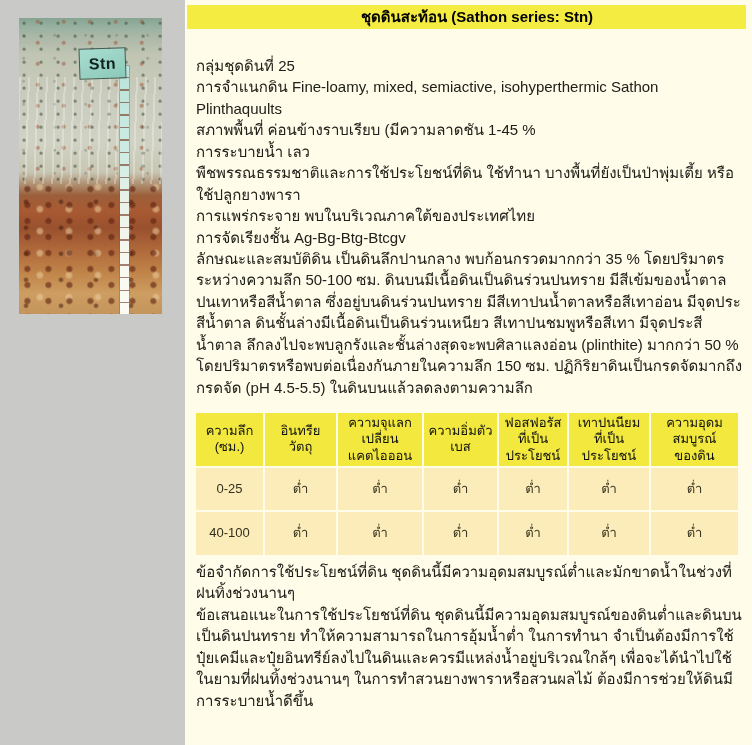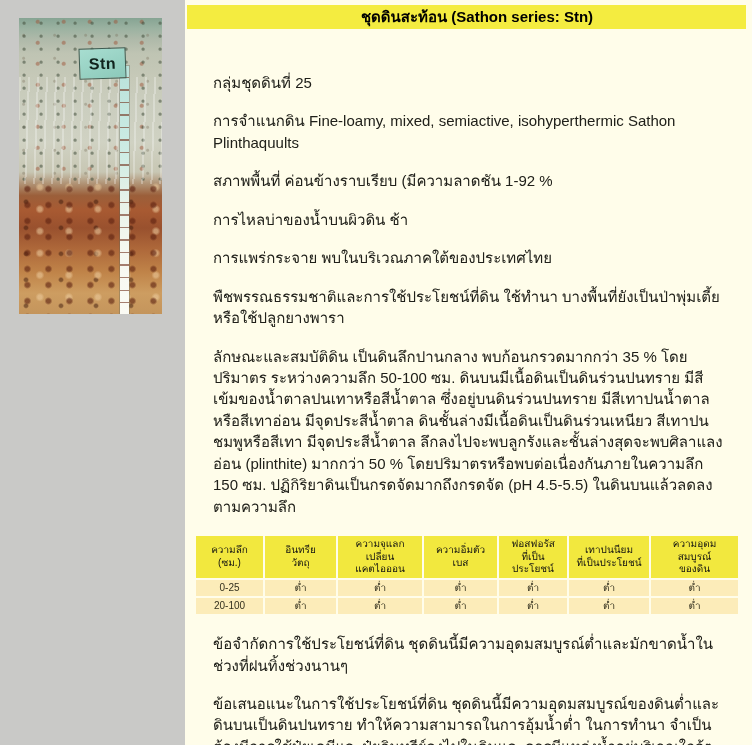--- a/index.html
+++ b/index.html
@@ -40,28 +40,28 @@
            background:linear-gradient(160deg,#a7ddd0,#8cc9ba); border:1px solid #3f5d53;
            display:flex; align-items:center; justify-content:center; transform:rotate(-2deg);
            font-weight:bold; font-size:16px; color:#10231d; letter-spacing:.5px; }
 
   
   .right-panel { position:absolute; left:185px; top:0; width:567px; height:745px; background:#fffdea; }
   .title-bar { margin:5px 6px 0 2px; height:24px; background:#f4ec40;
            display:flex; align-items:center; justify-content:center;
            font-weight:bold; font-size:15px; color:#000;padding-left:21px; }
   .content { padding:26px 8px 0 11px; font-size:15px; line-height:1.43; color:#20201a; }
-  .content p { margin:17px; }
+  .content p { margin:0; }
 
   
   table.soil { border-collapse:separate; border-spacing:2px; width:546px; margin:13px 0 4px -2px;
-           font-size:10px; table-layout:fixed; }
+           font-size:13px; table-layout:fixed; }
   table.soil th { background:#f2e83e; font-weight:normal; text-align:center; vertical-align:middle;
            white-space:pre-line; padding:2px 1px; line-height:1.25; color:#111; }
-  table.soil td { background:#fcecb9; text-align:center; height:15px; padding:1px 2px; color:#33301e; }
+  table.soil td { background:#fcecb9; text-align:center; height:15px; padding:12px 2px; color:#33301e; }
   .c0{width:67px}.c1{width:71px}.c2{width:84px}.c3{width:73px}.c4{width:68px}.c5{width:80px}.c6{width:auto}
 
   .footer-text { margin-top:4px; }
 </style>
 </head>
 <body>
 
 <div class="page">
 
   <div class="left-panel">
@@ -77,24 +77,25 @@
       </div>
     </div>
   </div>
 
   <div class="right-panel">
     <div class="title-bar">ชุดดินสะท้อน (Sathon series: Stn)</div>
 
     <div class="content">
       <p>กลุ่มชุดดินที่ 25</p>
       <p>การจำแนกดิน Fine-loamy, mixed, semiactive, isohyperthermic Sathon Plinthaquults</p>
-      <p>สภาพพื้นที่ ค่อนข้างราบเรียบ (มีความลาดชัน 1-92 %</p>
-      <p>การไหลบ่าของน้ำบนผิวดิน ช้า</p>
+      <p>สภาพพื้นที่ ค่อนข้างราบเรียบ (มีความลาดชัน 1-45 %</p>
+      <p>การระบายน้ำ เลว</p>
+      <p>พืชพรรณธรรมชาติและการใช้ประโยชน์ที่ดิน ใช้ทำนา บางพื้นที่ยังเป็นป่าพุ่มเตี้ย หรือใช้ปลูกยางพารา</p>
       <p>การแพร่กระจาย พบในบริเวณภาคใต้ของประเทศไทย</p>
-      <p>พืชพรรณธรรมชาติและการใช้ประโยชน์ที่ดิน ใช้ทำนา บางพื้นที่ยังเป็นป่าพุ่มเตี้ย หรือใช้ปลูกยางพารา</p>
+      <p>การจัดเรียงชั้น Ag-Bg-Btg-Btcgv</p>
       <p>ลักษณะและสมบัติดิน เป็นดินลึกปานกลาง พบก้อนกรวดมากกว่า 35 % โดยปริมาตร ระหว่างความลึก 50-100 ซม. ดินบนมีเนื้อดินเป็นดินร่วนปนทราย มีสีเข้มของน้ำตาลปนเทาหรือสีน้ำตาล ซึ่งอยู่บนดินร่วนปนทราย มีสีเทาปนน้ำตาลหรือสีเทาอ่อน มีจุดประสีน้ำตาล ดินชั้นล่างมีเนื้อดินเป็นดินร่วนเหนียว สีเทาปนชมพูหรือสีเทา มีจุดประสีน้ำตาล ลึกลงไปจะพบลูกรังและชั้นล่างสุดจะพบศิลาแลงอ่อน (plinthite) มากกว่า 50 % โดยปริมาตรหรือพบต่อเนื่องกันภายในความลึก 150 ซม. ปฏิกิริยาดินเป็นกรดจัดมากถึงกรดจัด (pH 4.5-5.5) ในดินบนแล้วลดลงตามความลึก</p>
 
       <table class="soil">
         <colgroup>
           <col class="c0">
             <col class="c1">
             <col class="c2">
             <col class="c3">
             <col class="c4">
             <col class="c5">
@@ -125,21 +126,21 @@
           <tr>
             <td>0-25</td>
             <td>ต่ำ</td>
             <td>ต่ำ</td>
             <td>ต่ำ</td>
             <td>ต่ำ</td>
             <td>ต่ำ</td>
             <td>ต่ำ</td>
           </tr>
           <tr>
-            <td>20-100</td>
+            <td>40-100</td>
             <td>ต่ำ</td>
             <td>ต่ำ</td>
             <td>ต่ำ</td>
             <td>ต่ำ</td>
             <td>ต่ำ</td>
             <td>ต่ำ</td>
           </tr>
         </tbody>
       </table>
 

